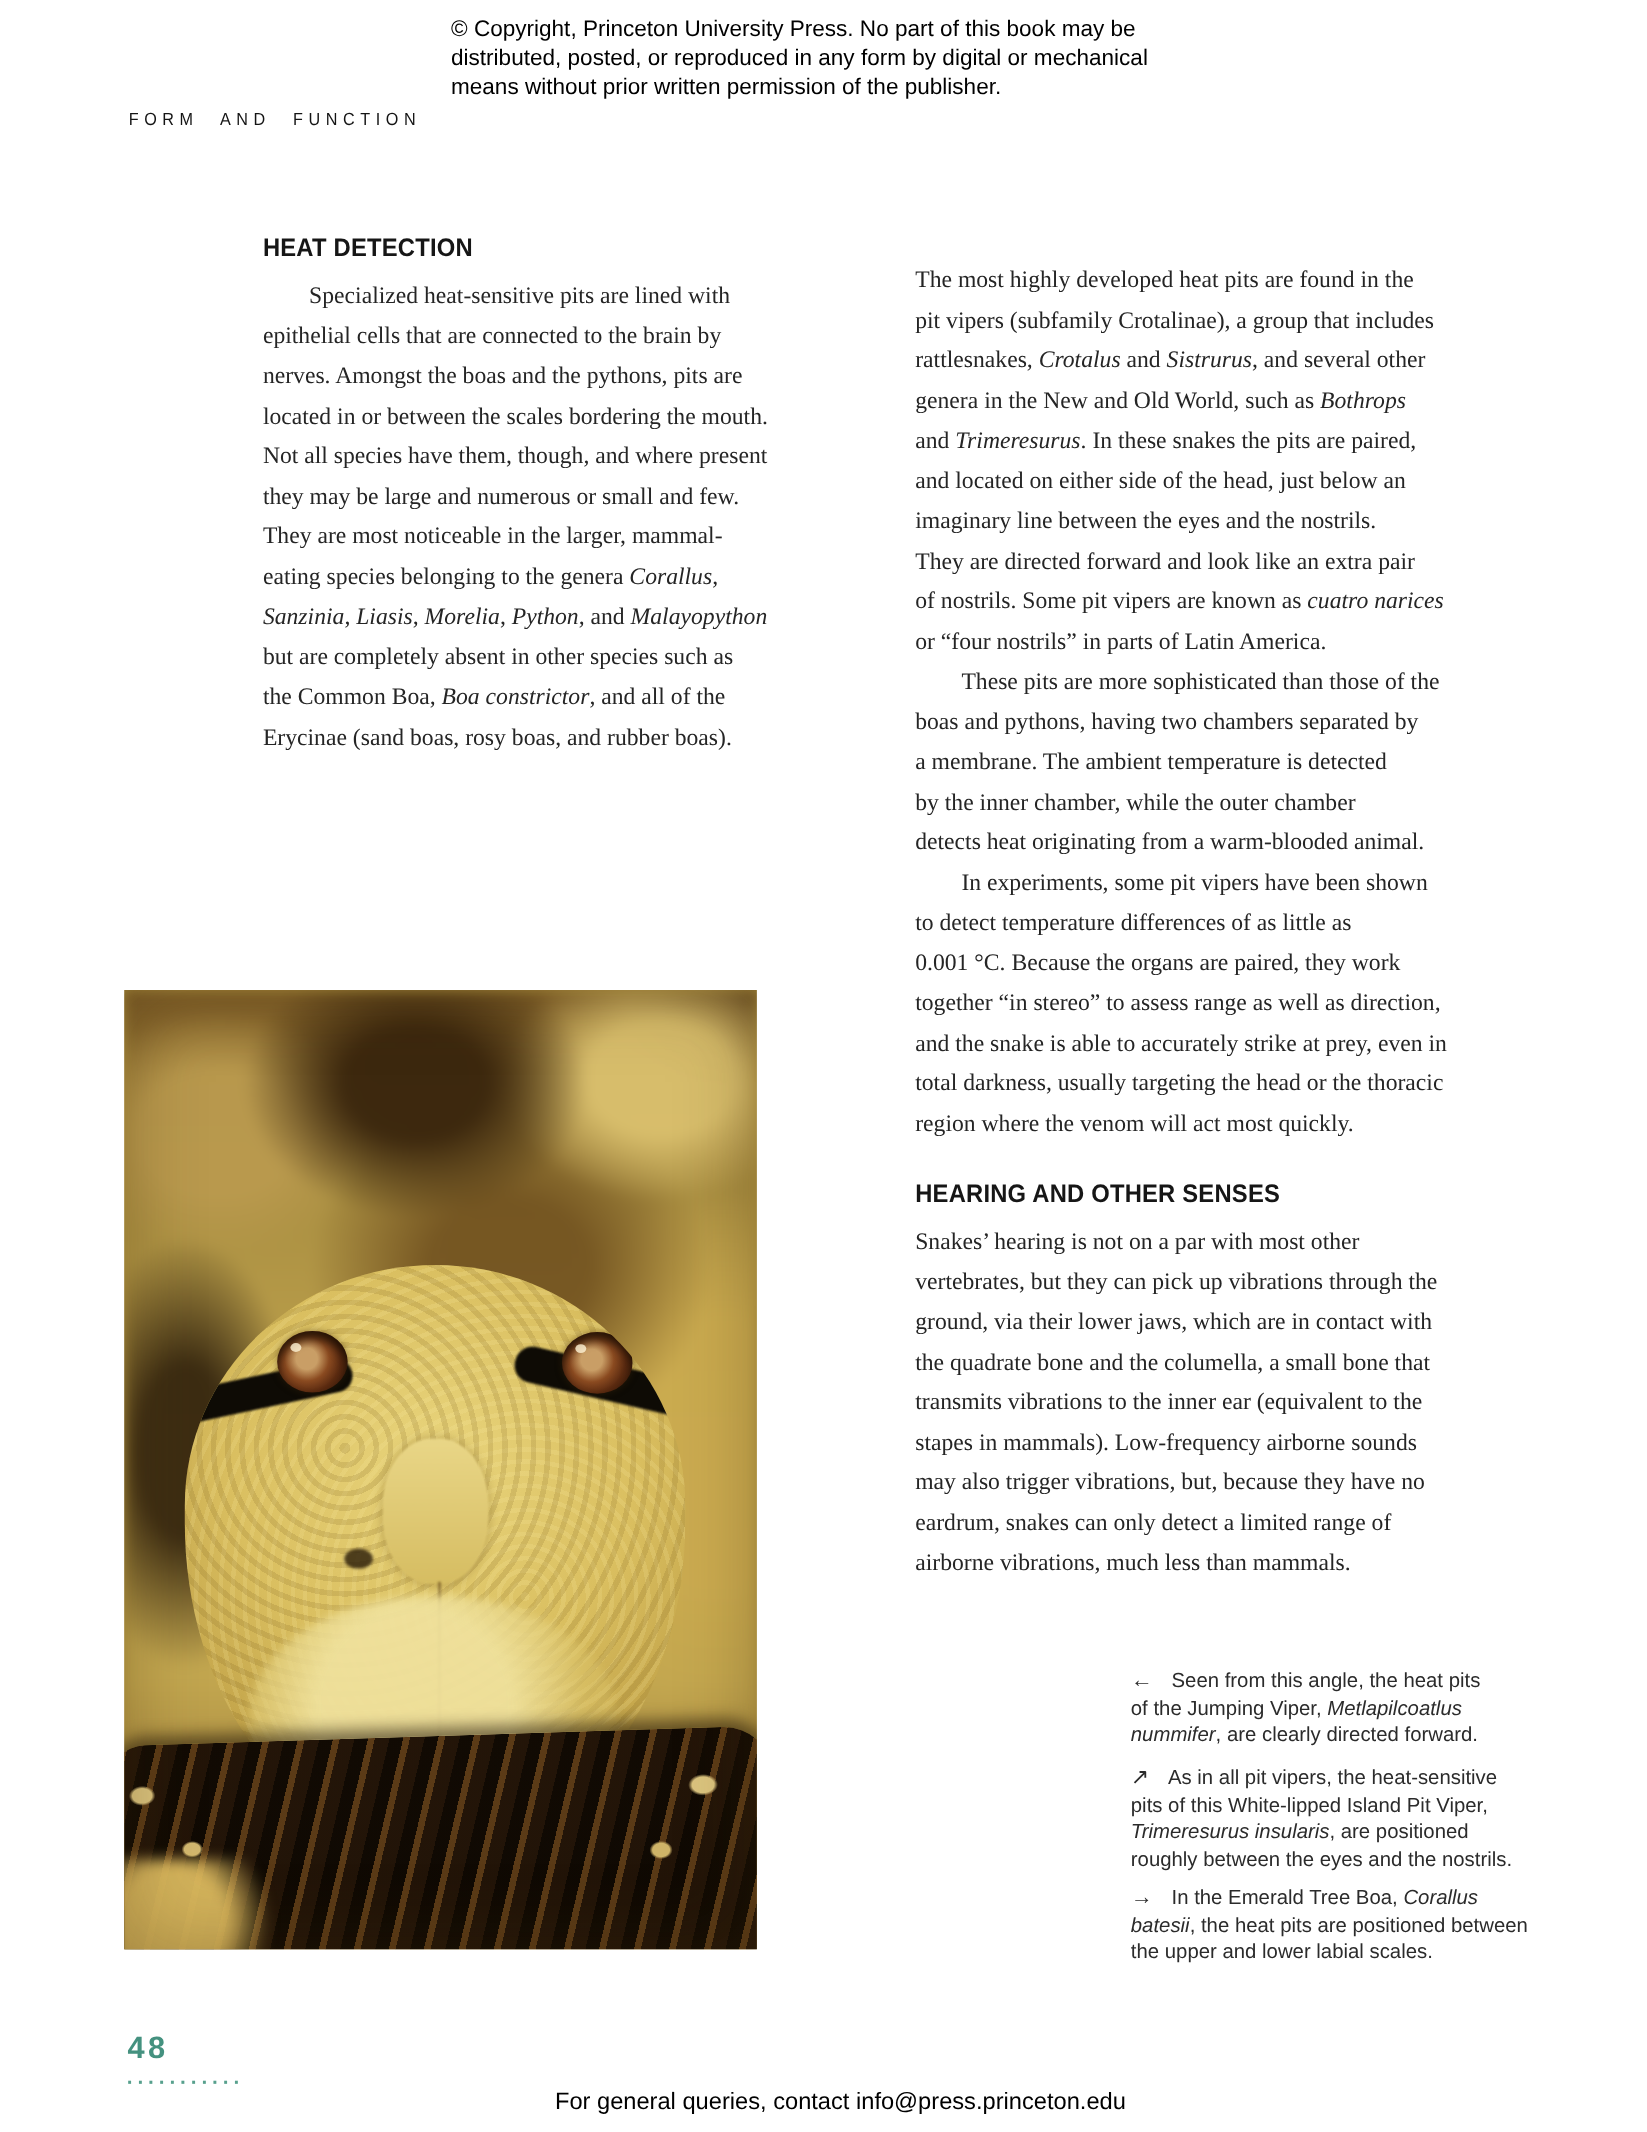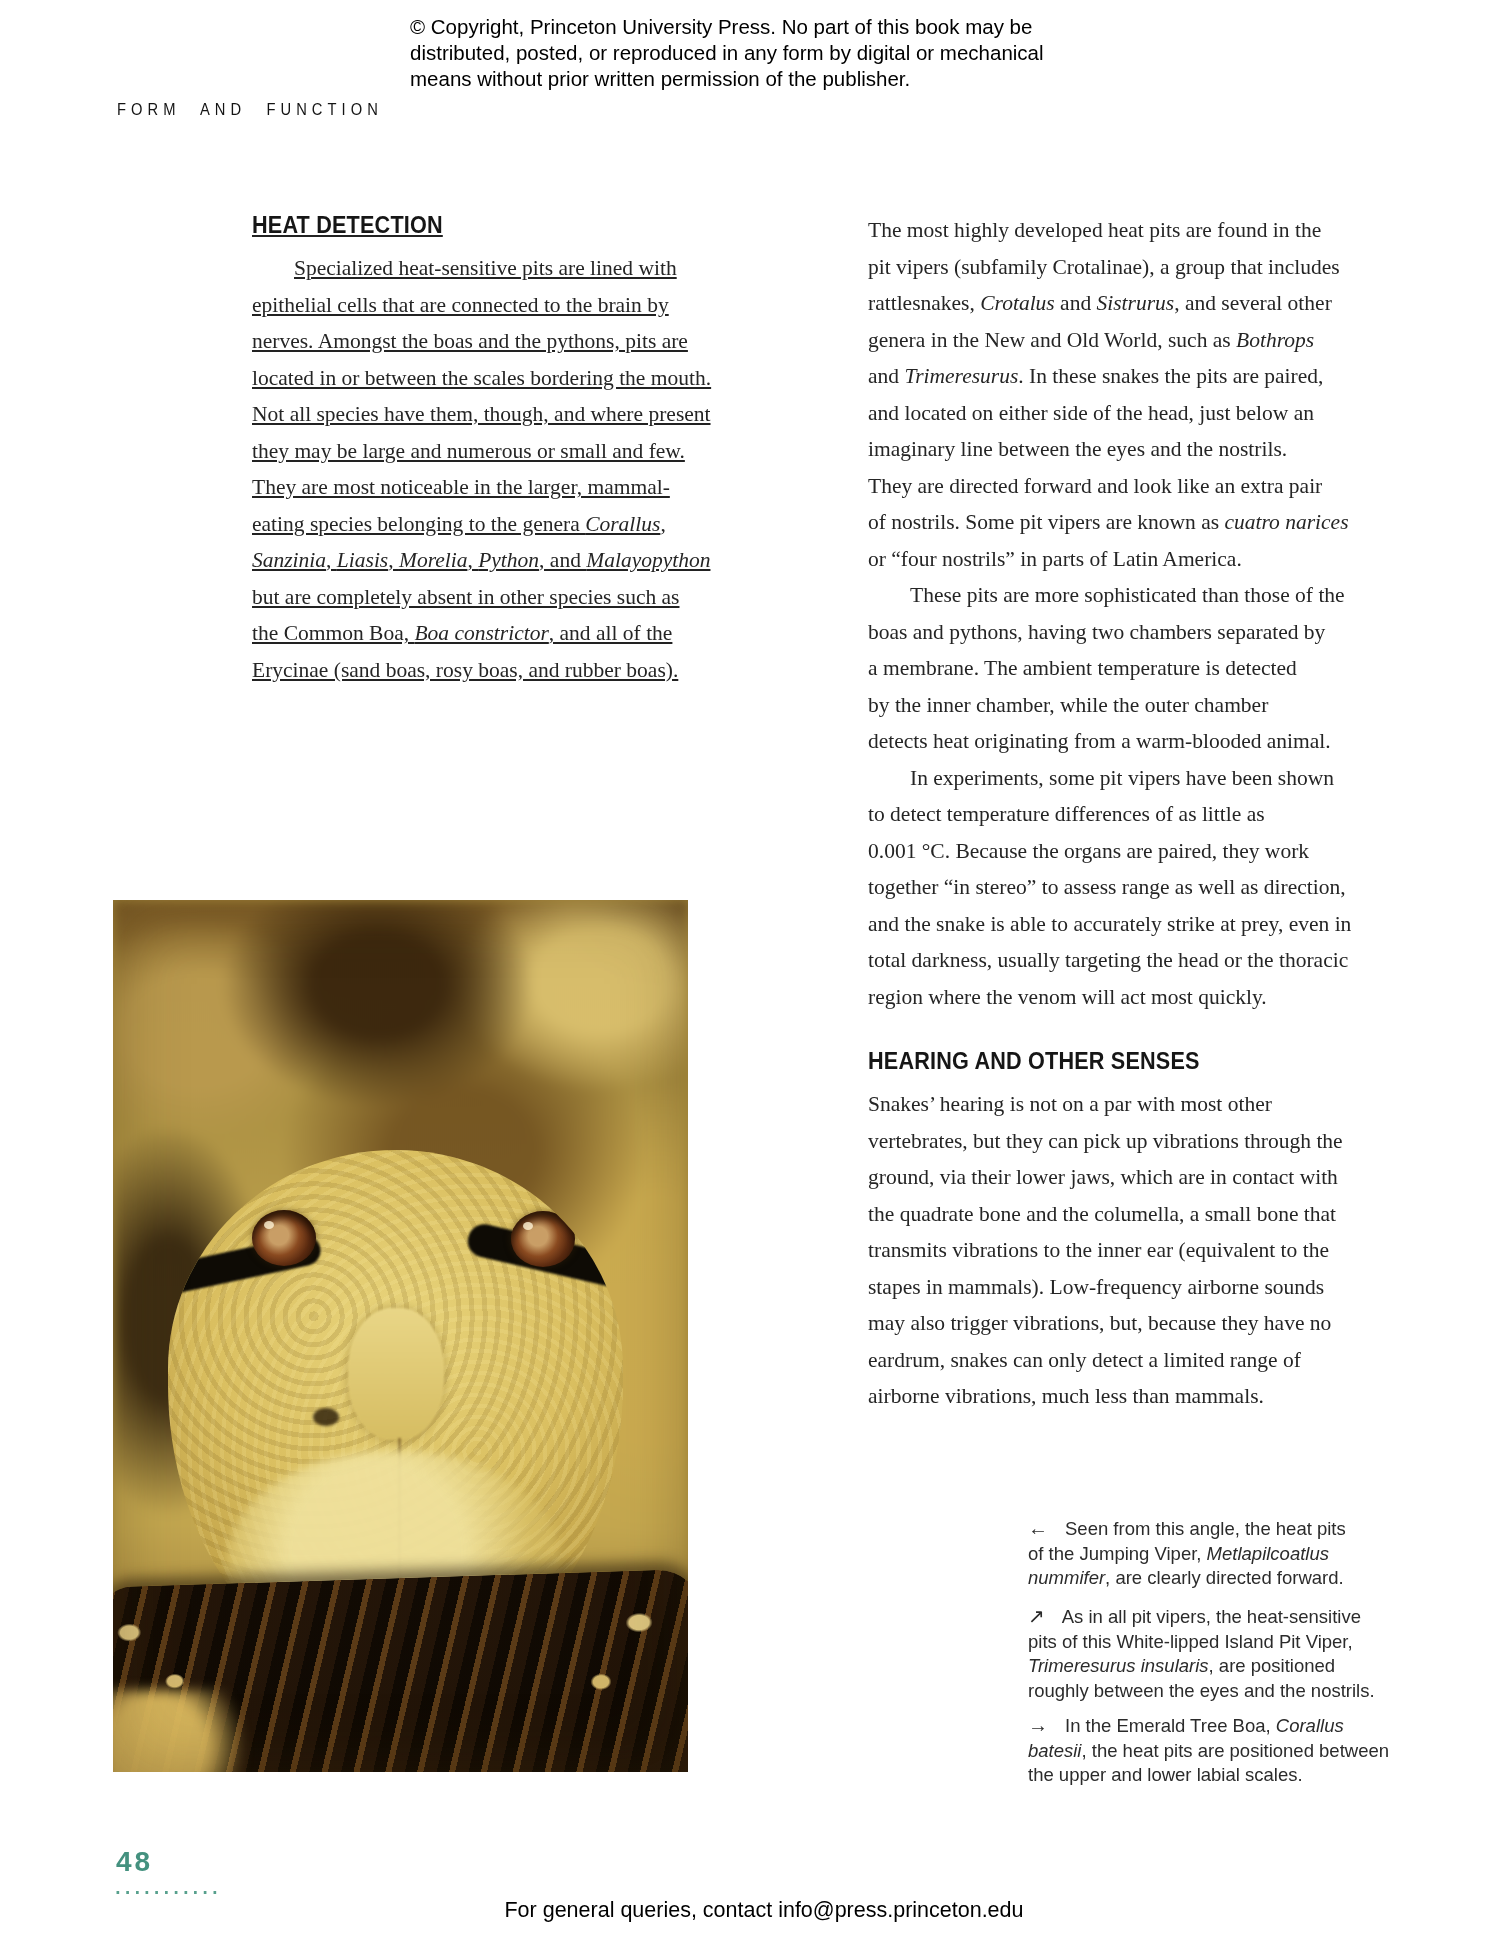--- a/index.html
+++ b/index.html
@@ -16,22 +16,22 @@
     font-size:20.5px; line-height:26px; color:#000; white-space:nowrap;
   }
   .running-head {
     position:absolute; left:117px; top:101px;
     font-family:"Liberation Sans","DejaVu Sans",sans-serif;
     font-size:16px; font-weight:400; letter-spacing:5.5px; word-spacing:12px;
     color:#141414; transform:scaleX(.92); transform-origin:0 50%; white-space:nowrap;
   }
   
   .col { position:absolute; top:212px; }
-  .col-left  { left:252px; width:565px;text-decoration:underline; }
-  .col-right { left:868px; width:575px; }
+  .col-left  { left:239px; width:565px; }
+  .col-right { left:832px; width:575px;margin-top:24px; }
   h2.sect {
     font-family:"Liberation Sans","DejaVu Sans",sans-serif;
     font-size:23px; font-weight:700; color:#161616; letter-spacing:.2px;
     transform:scaleX(.94); transform-origin:0 50%;
     margin:0 0 11px 0; white-space:nowrap;
   }
   h2.sect.sub { margin-top:33px; }
   p.body {
     font-size:21.5px; line-height:36.5px; color:#252525;
     white-space:nowrap; margin:0;

